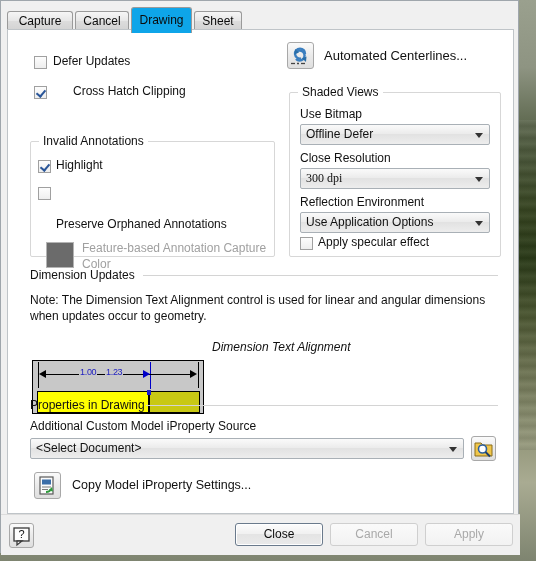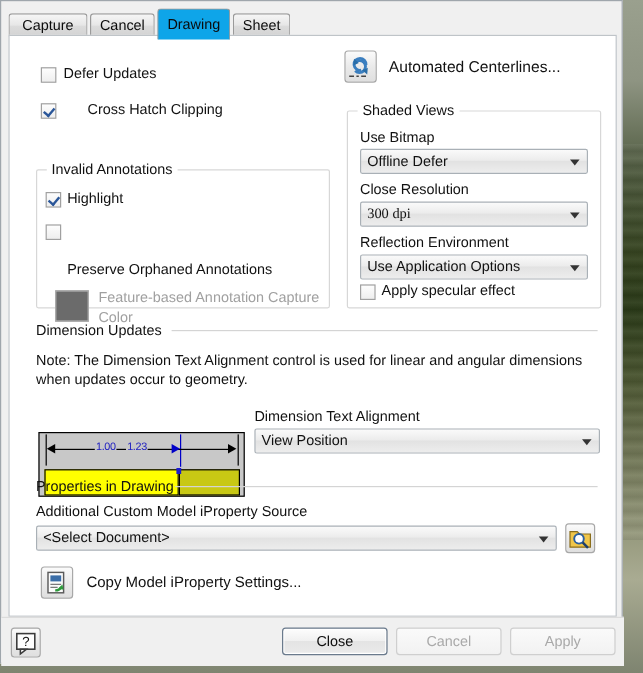--- a/index.html
+++ b/index.html
@@ -311,25 +311,21 @@
         <div class="arrowR"></div>
         <div class="arrowMid"></div>
         <div class="dtext a">1.00</div>
         <div class="dtext b">1.23</div>
       </div>
       <div class="rectY"></div>
       <div class="rectO"></div>
       <div class="nub"></div>
     </div>
 
-    <div class="lbl" style="left:204px;top:310px;">Dimension Text Alignment</div>
-    <div class="combo" style="left:204px;top:327px;width:288px;">
-      <span class="ctext">View Position</span>
-      <span class="carrow"></span>
-    </div>
+    <div class="lbl" style="left:204px;top:310px;font-style:italic;">Dimension Text Alignment</div>
 
     <div class="lbl" style="left:22px;top:368px;">Properties in Drawing</div>
     <div class="sep-line" style="left:138px;top:375px;width:352px;"></div>
 
     <div class="lbl" style="left:22px;top:389px;">Additional Custom Model iProperty Source</div>
 
     <div class="combo" style="left:22px;top:408px;width:434px;">
       <span class="ctext">&lt;Select Document&gt;</span>
       <span class="carrow"></span>
     </div>

